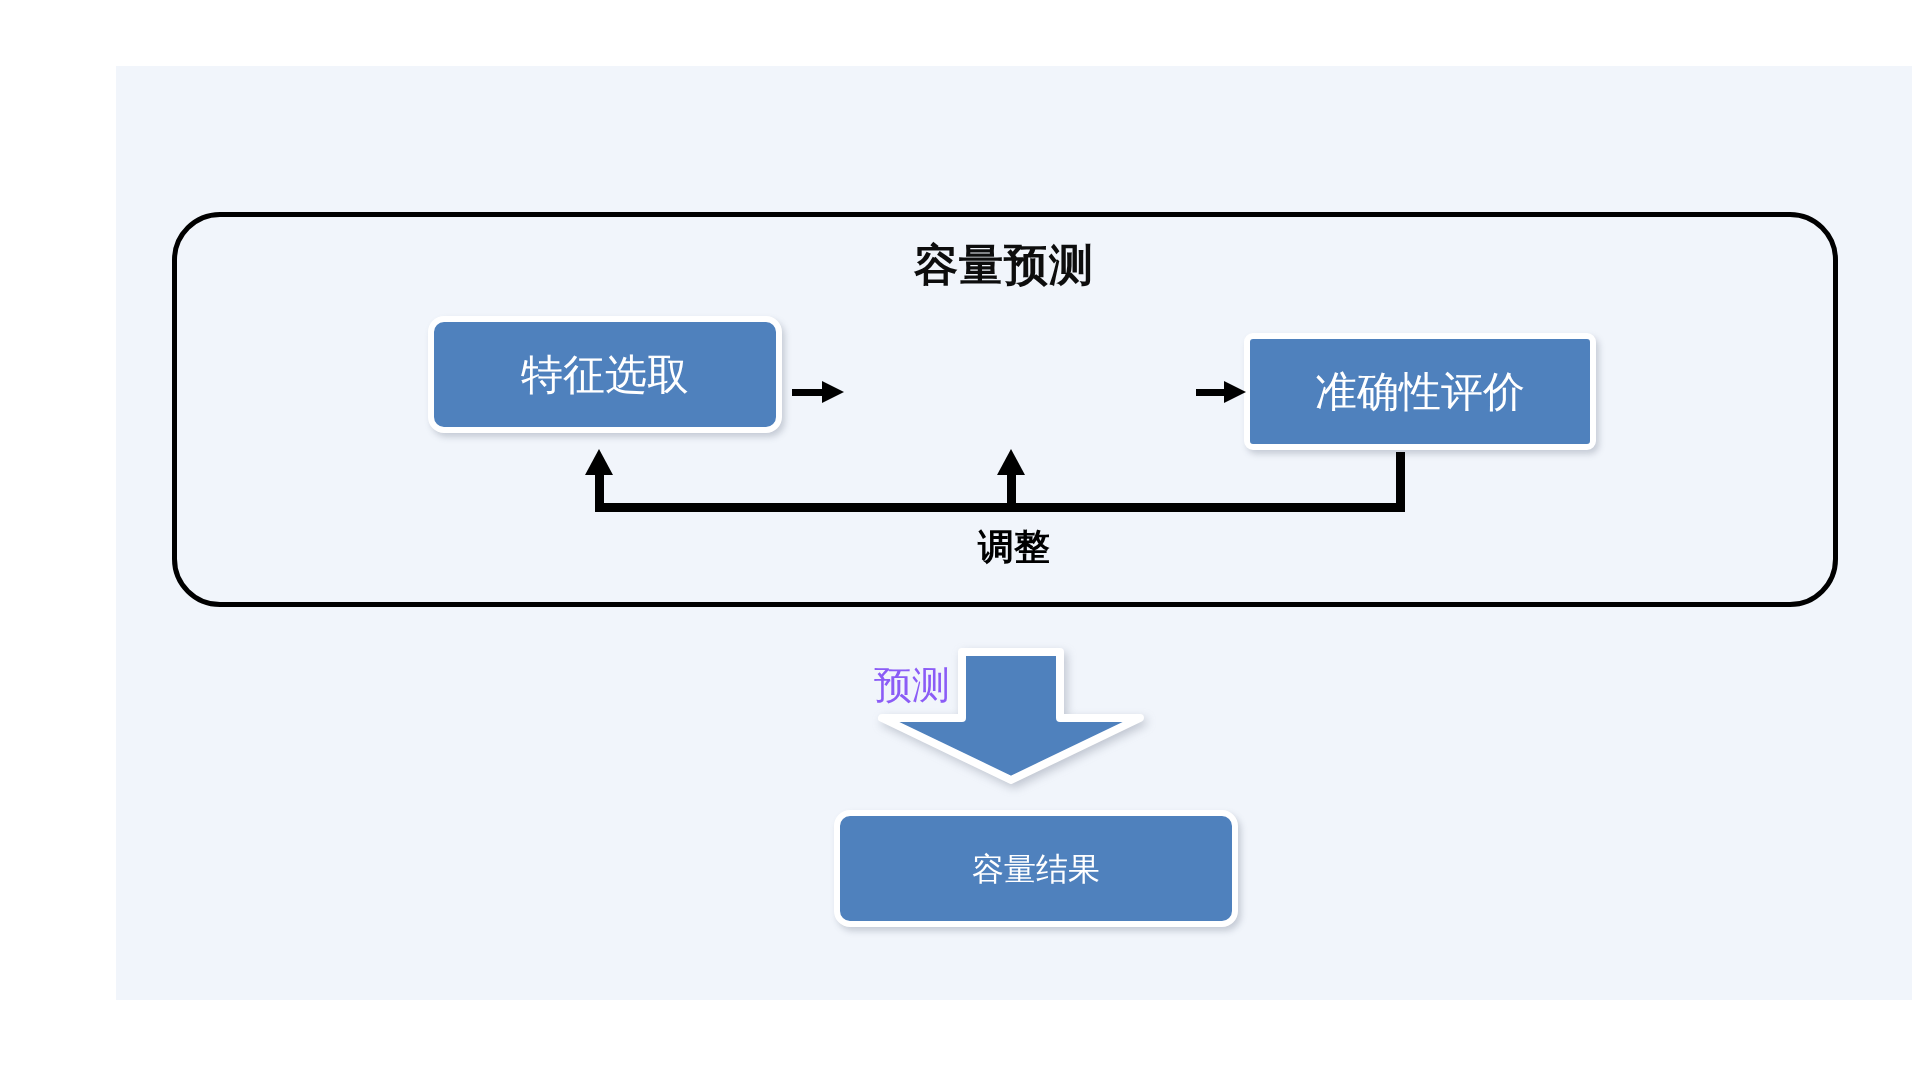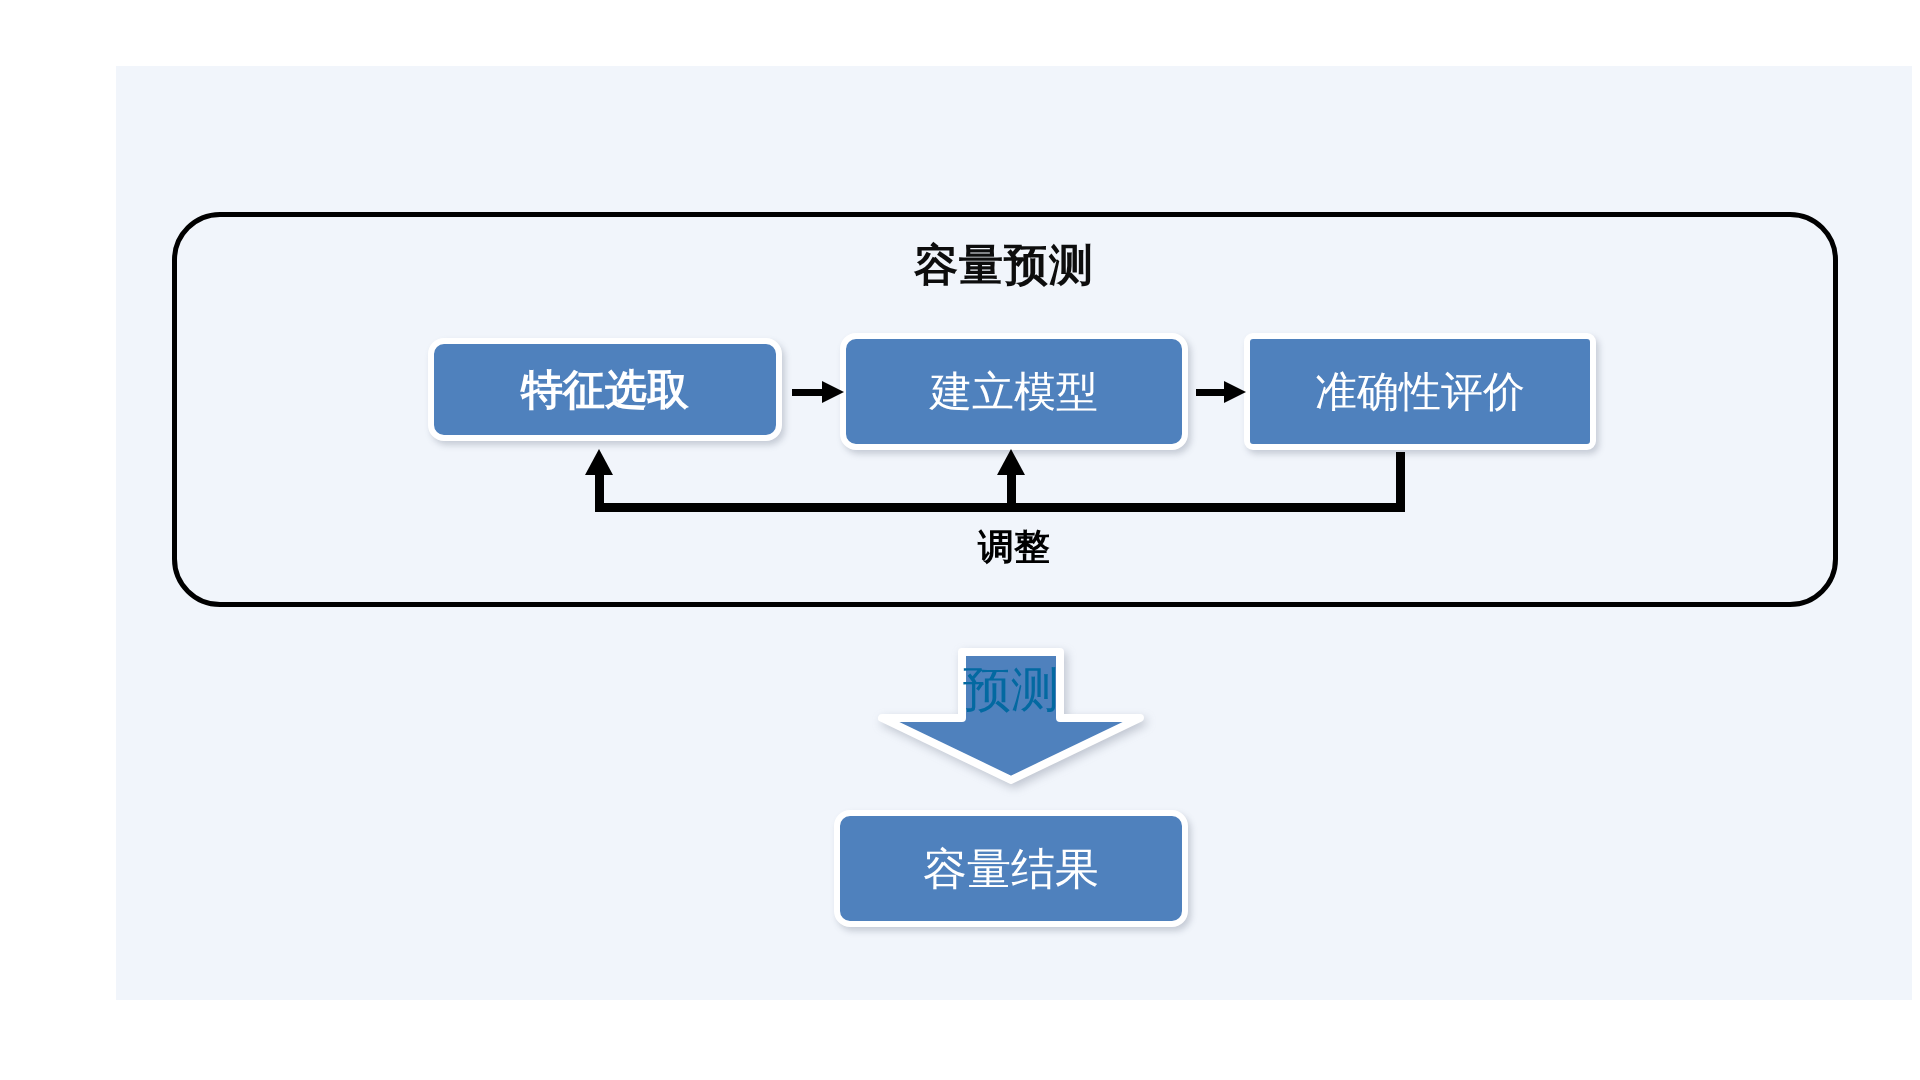--- a/index.html
+++ b/index.html
@@ -61,25 +61,25 @@
     box-sizing: border-box;
     box-shadow: 3px 4px 6px rgba(100, 110, 130, 0.30);
     display: flex;
     align-items: center;
     justify-content: center;
     color: #ffffff;
     font-size: 42px;
     line-height: 1;
     user-select: none;
   }
-  #box-feature   { left: 384px;  top: 338px; width: 354px; height: 103px; font-weight: bold; }
+  #box-feature   { left: 384px;  top: 316px; width: 354px; height: 117px; }
   #box-model     { left: 796px;  top: 333px; width: 348px; height: 117px; }
   #box-accuracy  { left: 1200px; top: 333px; width: 352px; height: 117px; border-radius: 9px; }
-  #box-result    { left: 790px;  top: 810px; width: 354px; height: 117px;
-                   font-size: 44px; }
+  #box-result    { left: 790px;  top: 810px; width: 404px; height: 117px;
+                   font-size: 32px; }
 
   
   .h-arrow {
     position: absolute;
     height: 14px;
   }
   .h-arrow .shaft {
     position: absolute;
     left: 0;
     top: 4px;
@@ -140,41 +140,39 @@
     width: 274px;
     height: 136px;
     filter: drop-shadow(3px 4px 5px rgba(100, 110, 130, 0.35));
   }
   #predict-arrow svg { display: block; width: 274px; height: 136px; }
   #predict-label {
     position: absolute;
     left: 830px;
     top: 666px;
     width: 274px;
-    text-align: center;
-    font-size: 48px;
-    color: #0369a1;
+    font-size: 38px;
+    color: #8b5cf6;
     line-height: 1;
     user-select: none;
   }
 </style>
 </head>
 <body>
 
 <div id="canvas">
 
   <div id="slide-panel"></div>
 
   <div id="group-container"></div>
 
   <div id="group-title">容量预测</div>
 
   <div id="box-feature" class="proc-box">特征选取</div>
 
-  <div id="box-model" class="proc-box">建立模型</div>
 
   <div id="box-accuracy" class="proc-box">准确性评价</div>
 
   <div id="arrow-feature-model" class="h-arrow">
     <div class="shaft"></div>
     <div class="head"></div>
   </div>
 
   <div id="arrow-model-accuracy" class="h-arrow">
     <div class="shaft"></div>

